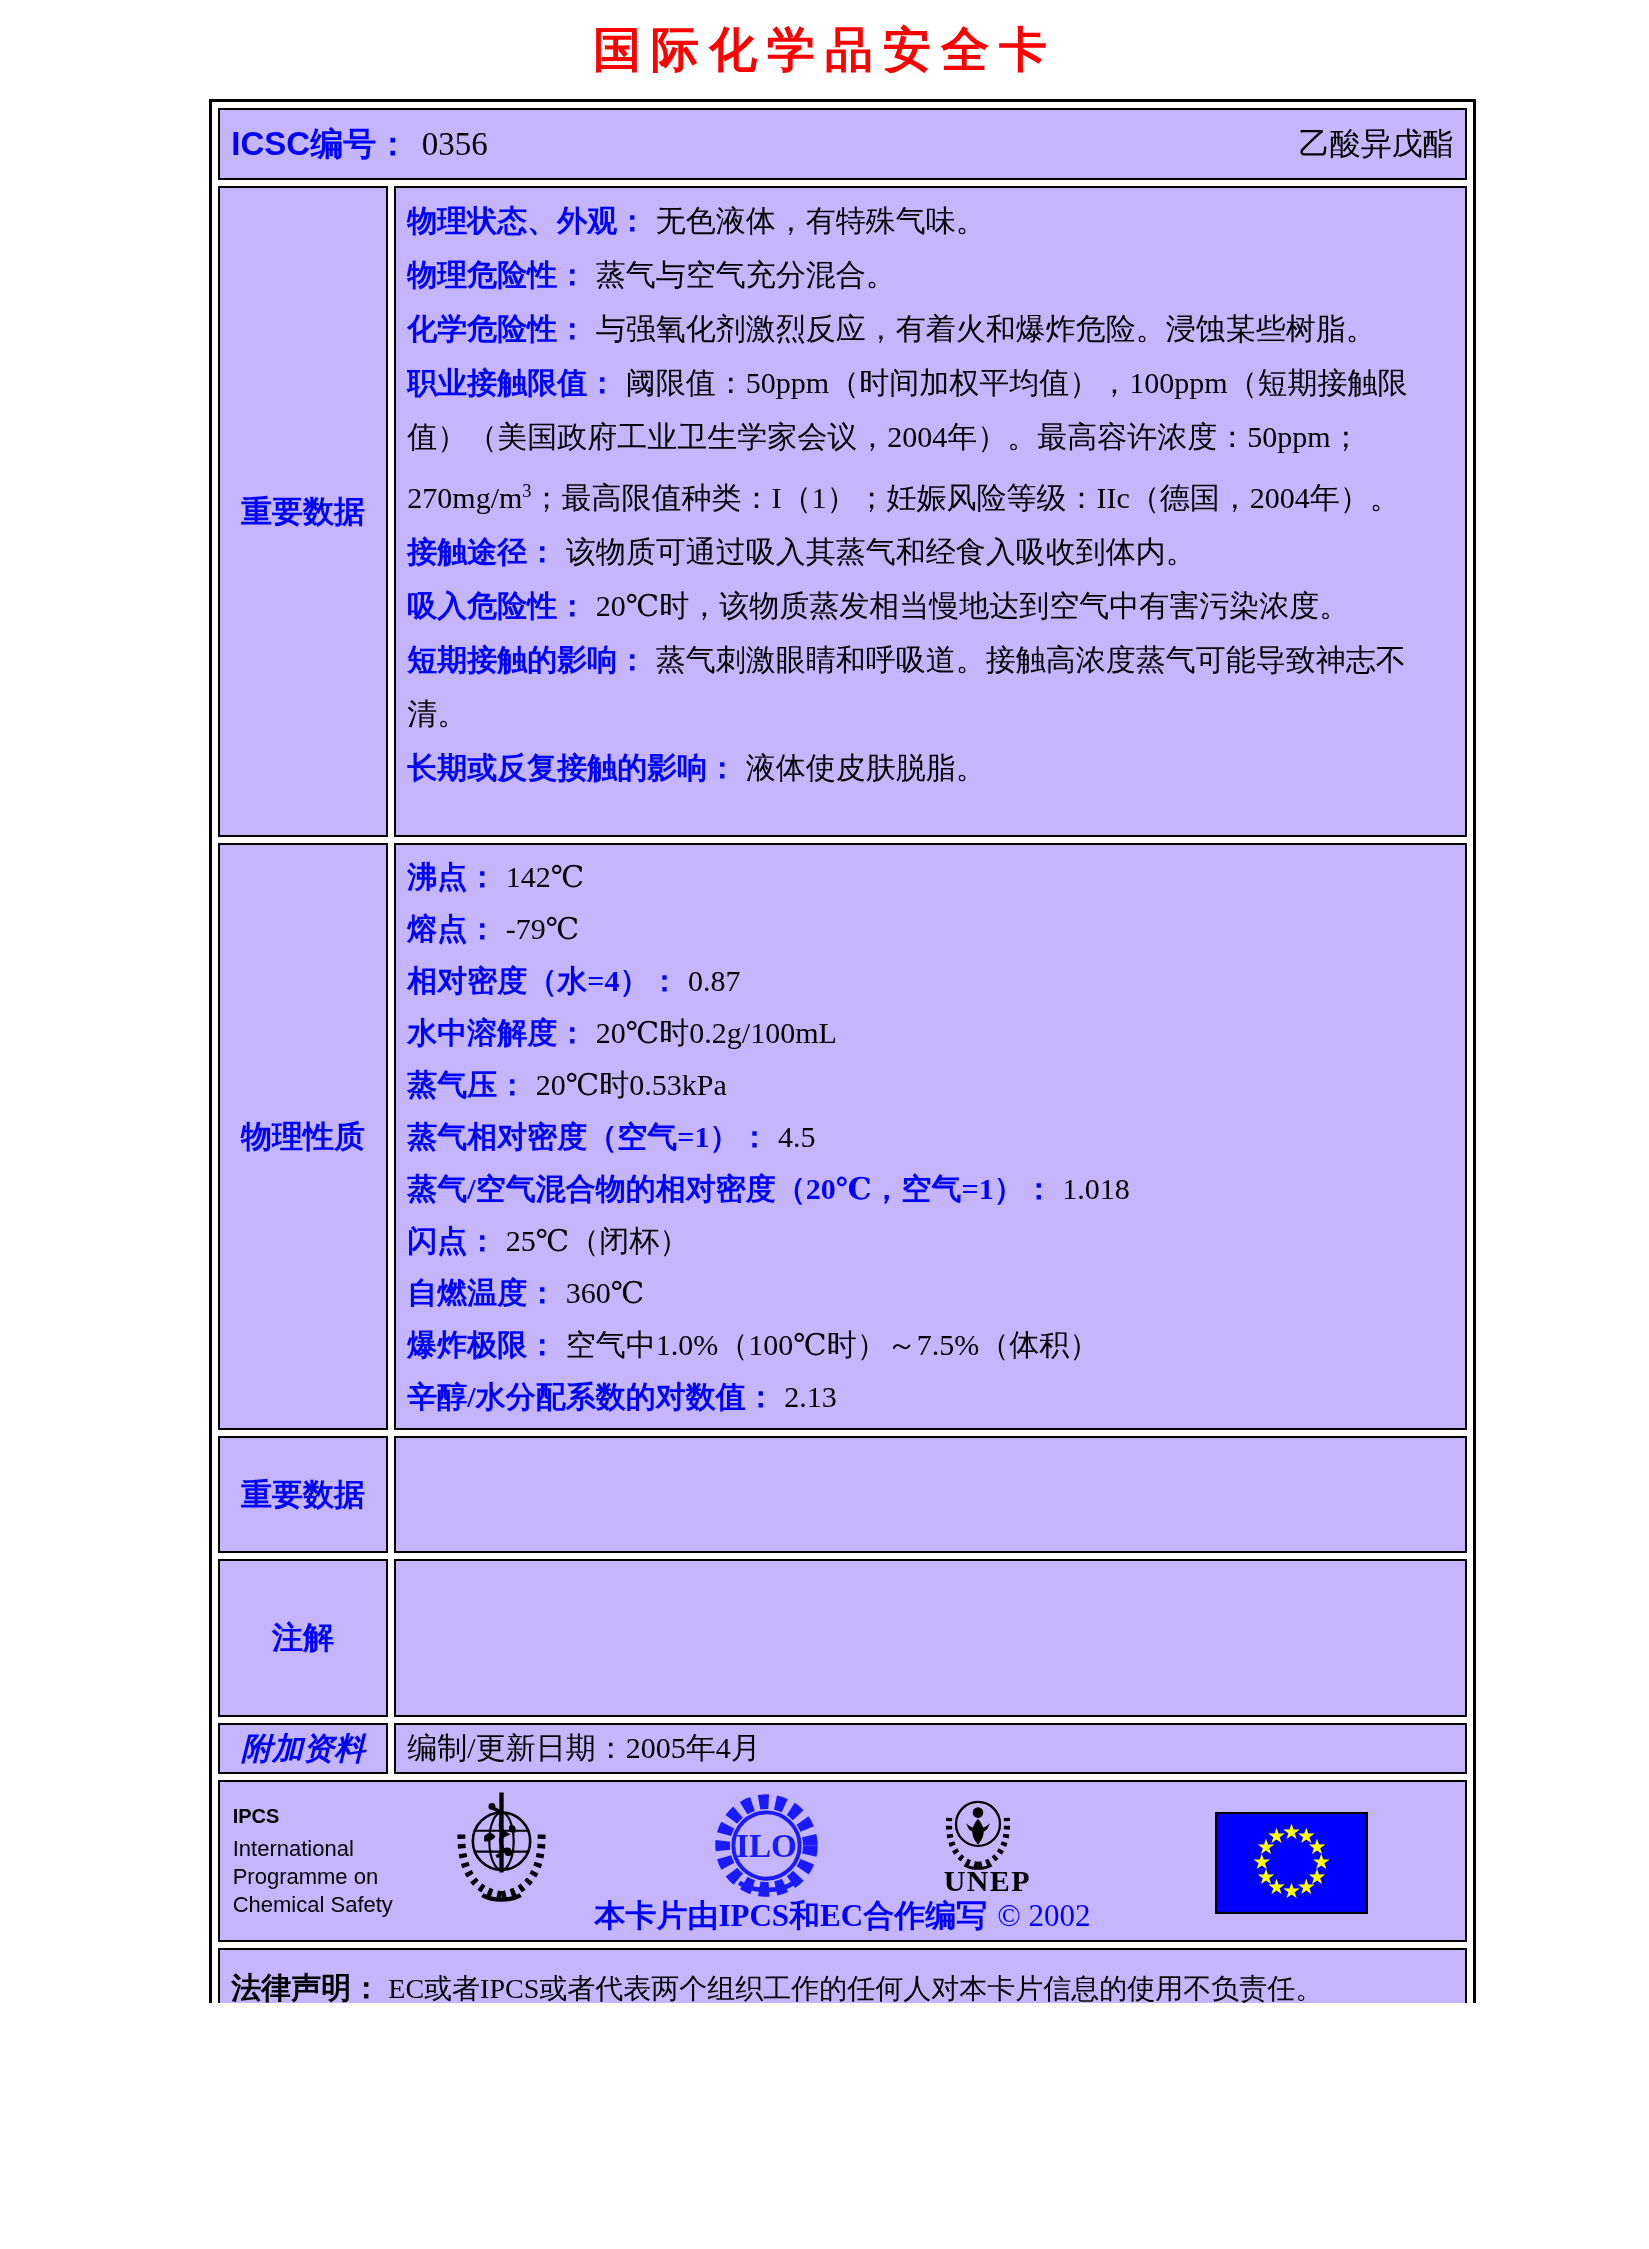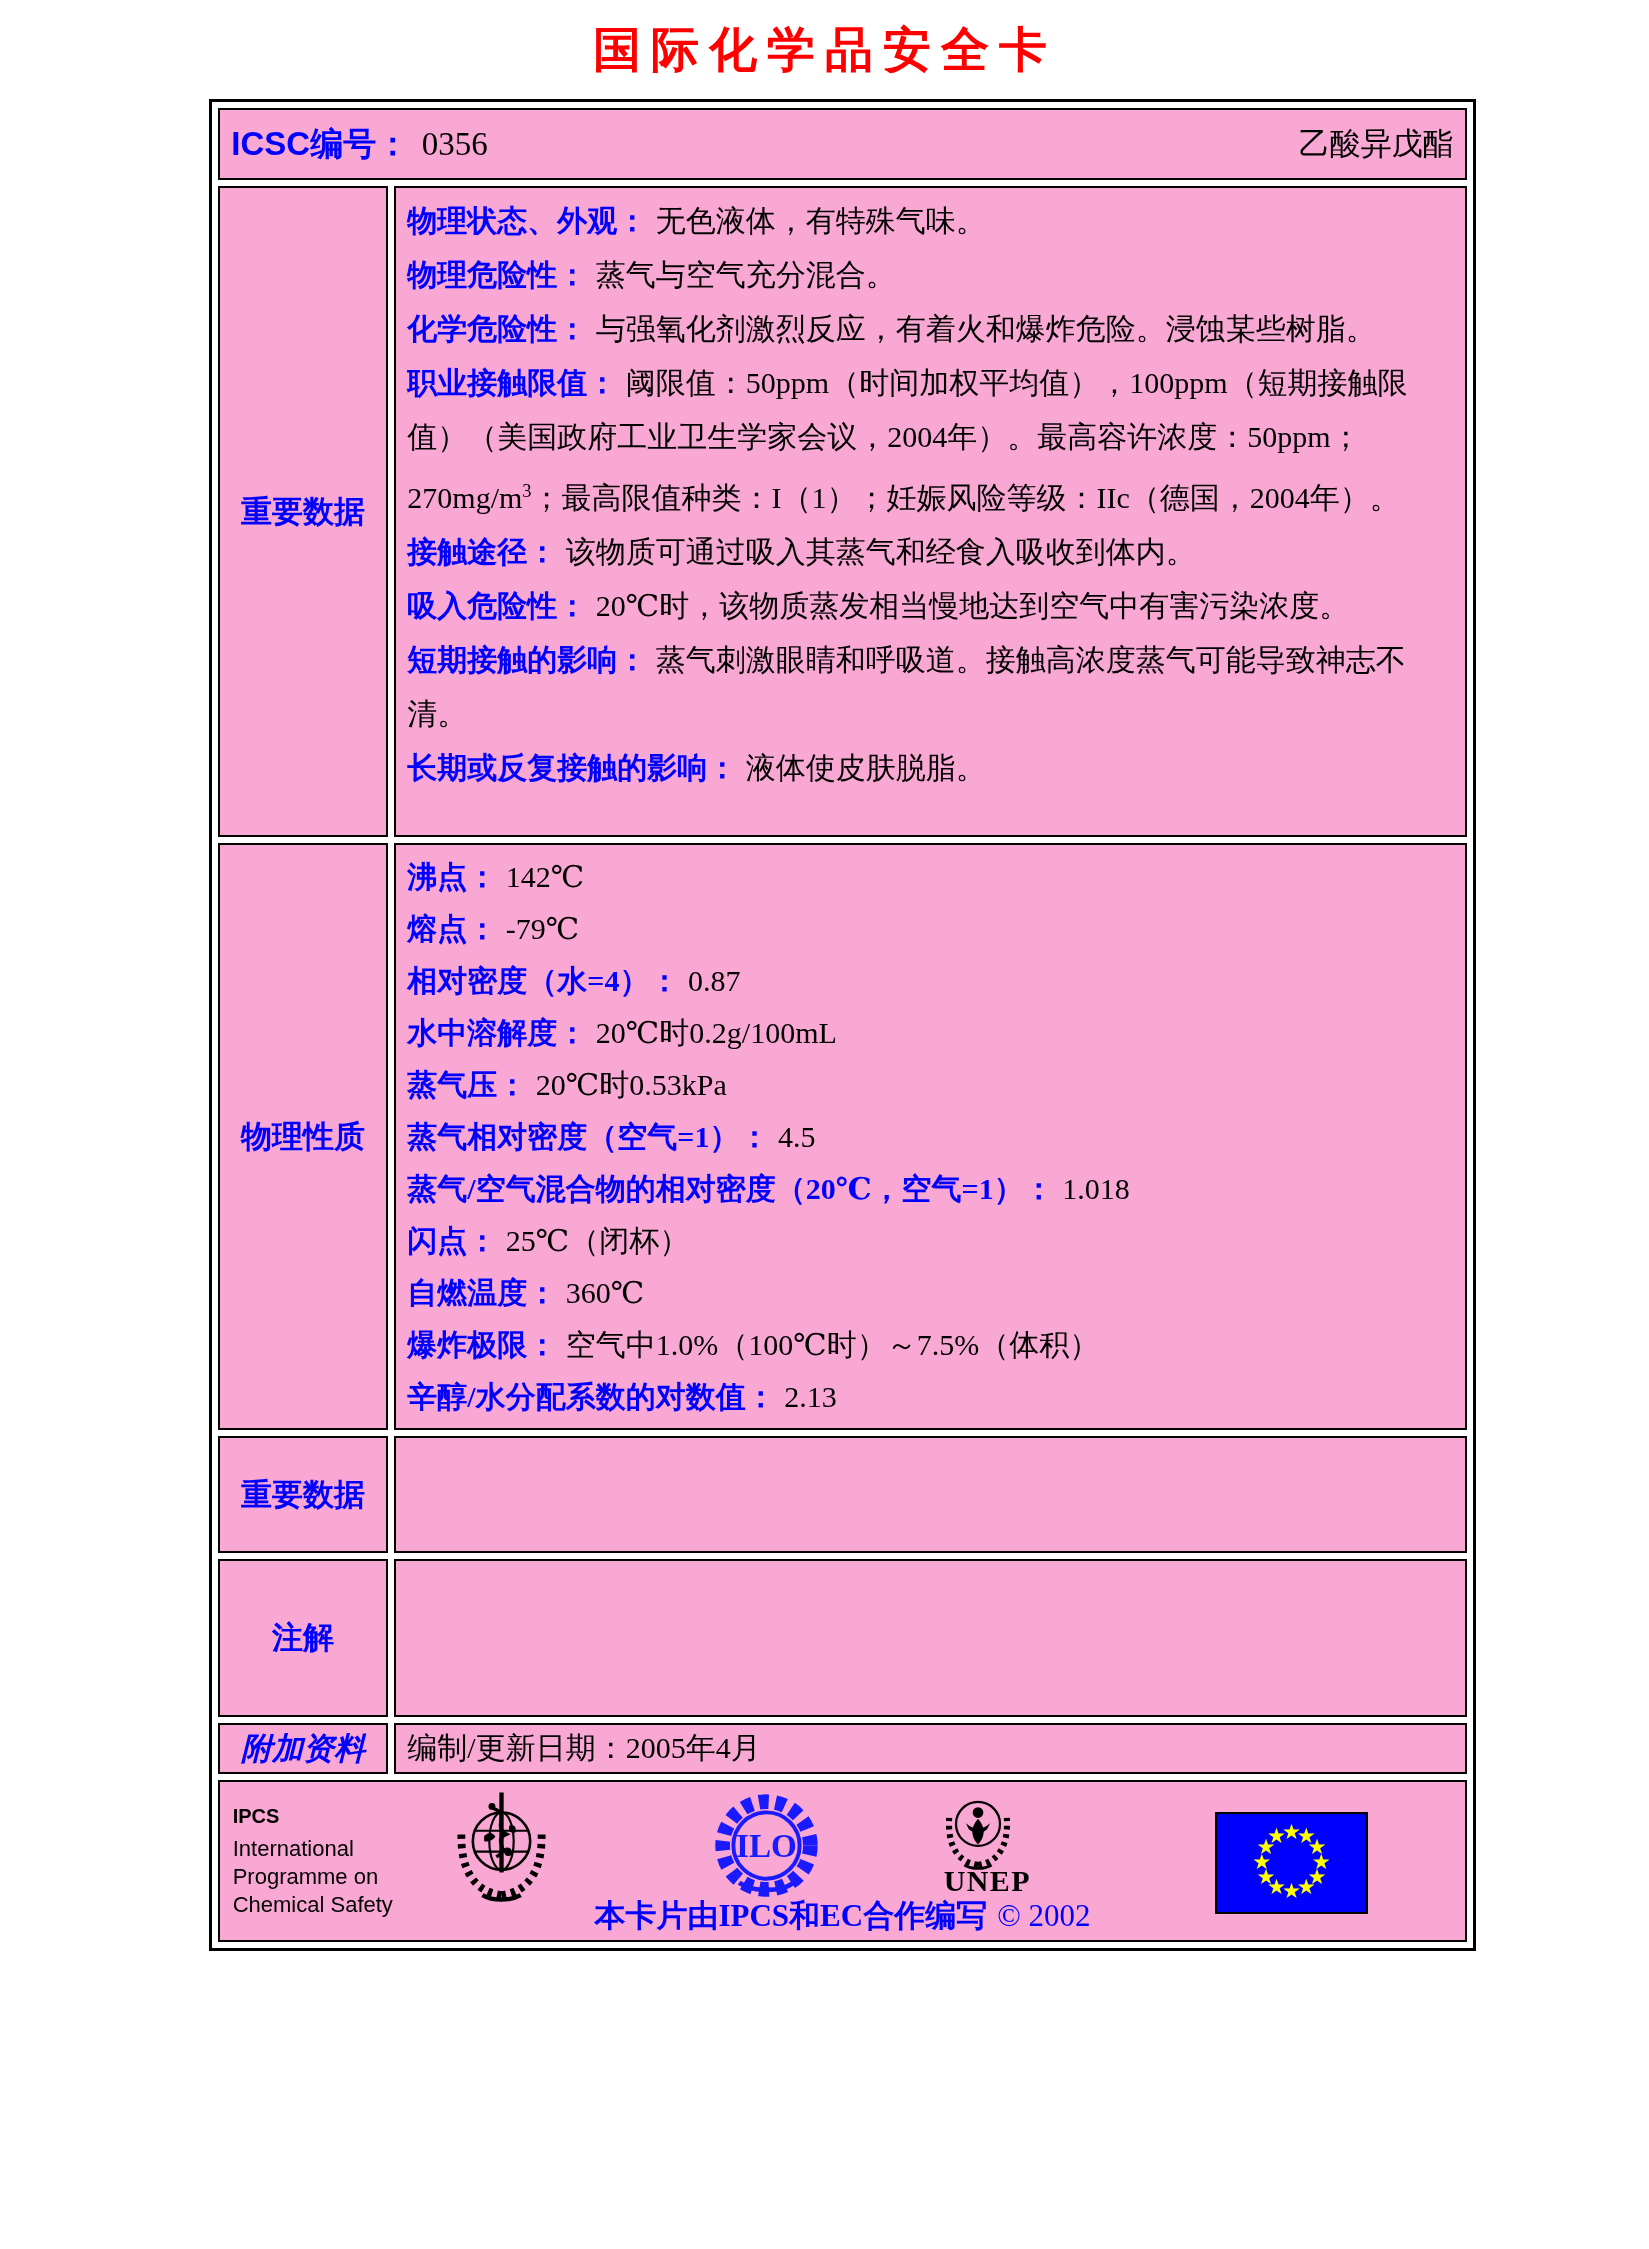--- a/index.html
+++ b/index.html
@@ -5,21 +5,21 @@
   html,body{margin:0;padding:0;background:#ffffff;}
   .page{position:relative;width:1650px;height:2003px;background:#ffffff;overflow:hidden;
         font-family:"Liberation Serif","DejaVu Serif",serif;color:#000;}
   .title{position:absolute;top:18.4px;left:0;width:100%;text-align:center;
          color:#ff0000;font-weight:bold;font-size:48px;letter-spacing:10px;
          font-family:"DejaVu Serif","Liberation Serif",serif;}
   table.card{position:absolute;left:209px;top:99px;width:1267px;
              border-collapse:separate;border-spacing:6.4px;border:3.5px solid #000;
              table-layout:fixed;background:#fff;}
   col.c-label{width:170px;}
-  td{border:2.8px solid #000;background:#f9a8d4;vertical-align:middle;padding:0;}
+  td{border:2.8px solid #000;background:#c4b5fd;vertical-align:middle;padding:0;}
   td.hdr-cell{height:68px;}
   .hdr{display:flex;justify-content:space-between;align-items:center;padding:4.2px 11.3px;}
   .icsc-lbl{color:#0000ff;font-weight:bold;font-size:33px;font-family:"Liberation Sans",sans-serif;}
   .icsc-num{font-size:33px;margin-left:12.7px;}
   .hdr-right{font-size:31px;}
   td.label-cell{text-align:center;color:#0000ff;font-weight:bold;font-size:31px;
                 font-family:"Liberation Sans",sans-serif;}
   td.content-cell{vertical-align:top;padding:5.7px 11.3px;font-size:30px;line-height:54px;}
   td.content-cell.phys{line-height:52px;}
   .line .lbl{color:#0000ff;font-weight:bold;margin-right:8.5px;}
@@ -200,17 +200,22 @@
           </div>
 
           <div class="copyright">
             <span>本卡片由IPCS和EC合作编写</span><span class="yr">© 2002</span>
           </div>
 
         </div>
       </td>
     </tr>
 
+    <tr>
+      <td colspan="2" class="r-legal">
+        <span class="legal-lbl">法律声明：</span><span>EC或者IPCS或者代表两个组织工作的任何人对本卡片信息的使用不负责任。</span>
+      </td>
+    </tr>
 
   </tbody>
     </table>
 </div>
 
 
 </body></html>

